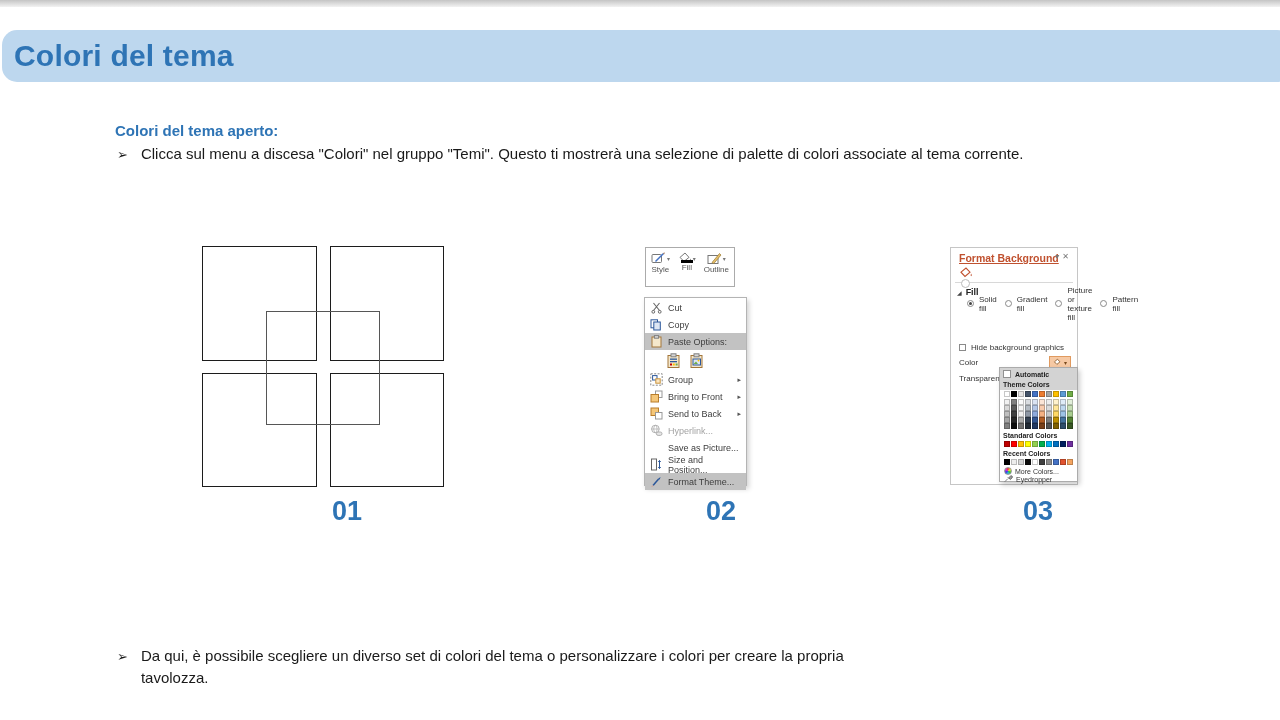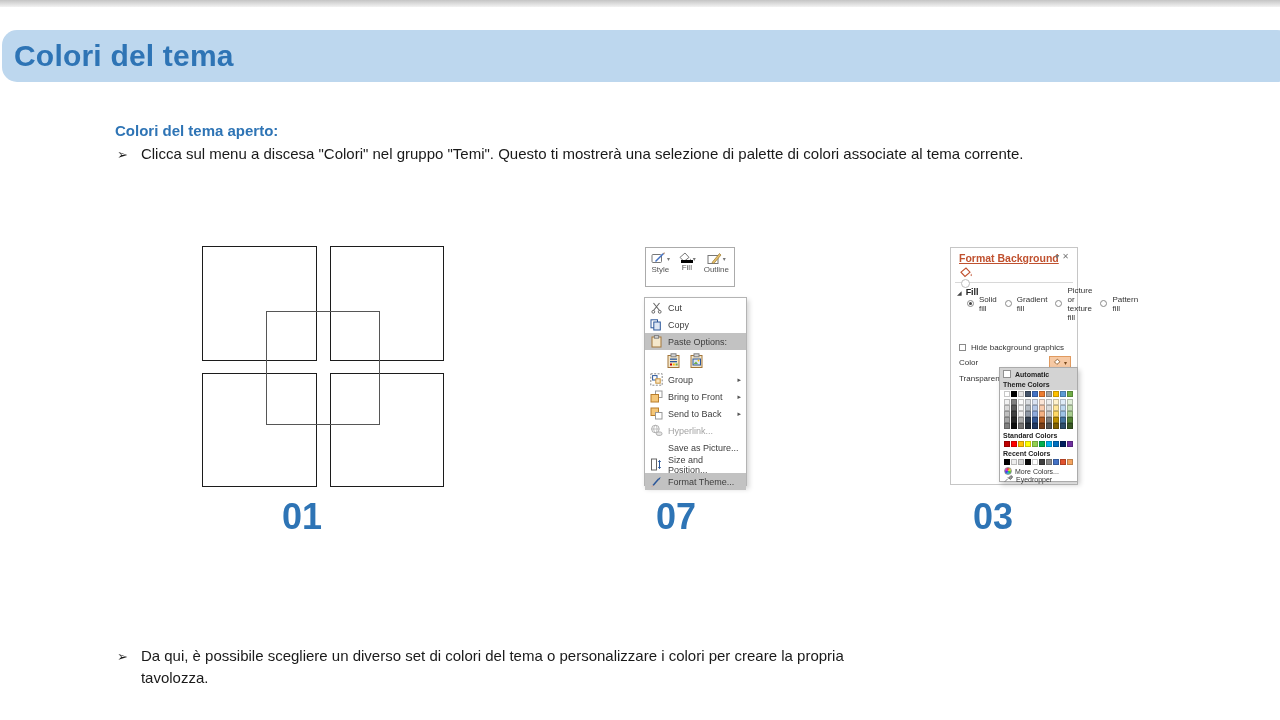--- a/index.html
+++ b/index.html
@@ -14,21 +14,21 @@
               font-size:30px;font-weight:bold;color:#2E74B5;letter-spacing:.2px;}
   
   .t15{font-size:15px;line-height:22px;}
   .blue-b{color:#2E74B5;font-weight:bold;}
   .abs{position:absolute;}
   .bullet{display:flex;}
   .bullet .glyph{font-size:13px;margin-right:13px;margin-top:1px;color:#1a1a1a;flex:0 0 auto;}
   
   .sq{position:absolute;border:1.6px solid #1c1c1c;background:transparent;}
   .sq-center{position:absolute;border:1px solid #565656;background:transparent;}
-  .fig-num{position:absolute;width:80px;text-align:left;font-size:36px;font-weight:bold;color:#2E74B5;}
+  .fig-num{position:absolute;width:80px;text-align:right;font-size:27px;font-weight:bold;color:#2E74B5;}
   
   .mini-toolbar{position:absolute;left:645px;top:247px;width:90px;height:40px;background:#fff;
                 border:1px solid #ababab;display:flex;align-items:stretch;justify-content:space-around;padding:2px 1px;box-sizing:border-box;}
   .mt-btn{display:flex;flex-direction:column;align-items:center;padding:2px 1px;}
   .mt-iconwrap{display:flex;align-items:flex-start;}
   .mt-label{font-size:8px;color:#555;}
   .mt-dd{font-size:6px;color:#777;margin-left:1px;margin-top:3px;}
   .fill-bar{width:12px;height:3px;background:#000;margin-top:-2px;}
   
   .ctx-menu{position:absolute;left:644px;top:297px;width:103px;height:189px;background:#fff;
@@ -427,21 +427,21 @@
       <span>
           <svg width="9" height="9" viewBox="0 0 12 12">
             <path d="M1 11 L5 7 M5 5 L7 7 M6.2 5.8 L8.5 3.5 a1.6 1.6 0 1 1 2.3 2.3 L8.5 8 Z" transform="translate(0,-2)" stroke="#555" fill="#999" stroke-width="1"></path>
           </svg>
         </span>
       <span>Eyedropper</span>
     </div>
   </div>
 
   <div class="fig-num" style="left:282px;top:496px;">01</div>
-  <div class="fig-num" style="left:656px;top:496px;">07</div>
+  <div class="fig-num" style="left:656px;top:496px;">02</div>
   <div class="fig-num" style="left:973px;top:496px;">03</div>
 
 
   <div class="abs t15 bullet" style="left:117px;top:645px;width:775px;">
     <span class="glyph">➢</span>
     <span>Da qui, è possibile scegliere un diverso set di colori del tema o personalizzare i colori per creare la propria tavolozza.</span>
   </div>
 </div>
 
 </body></html>

